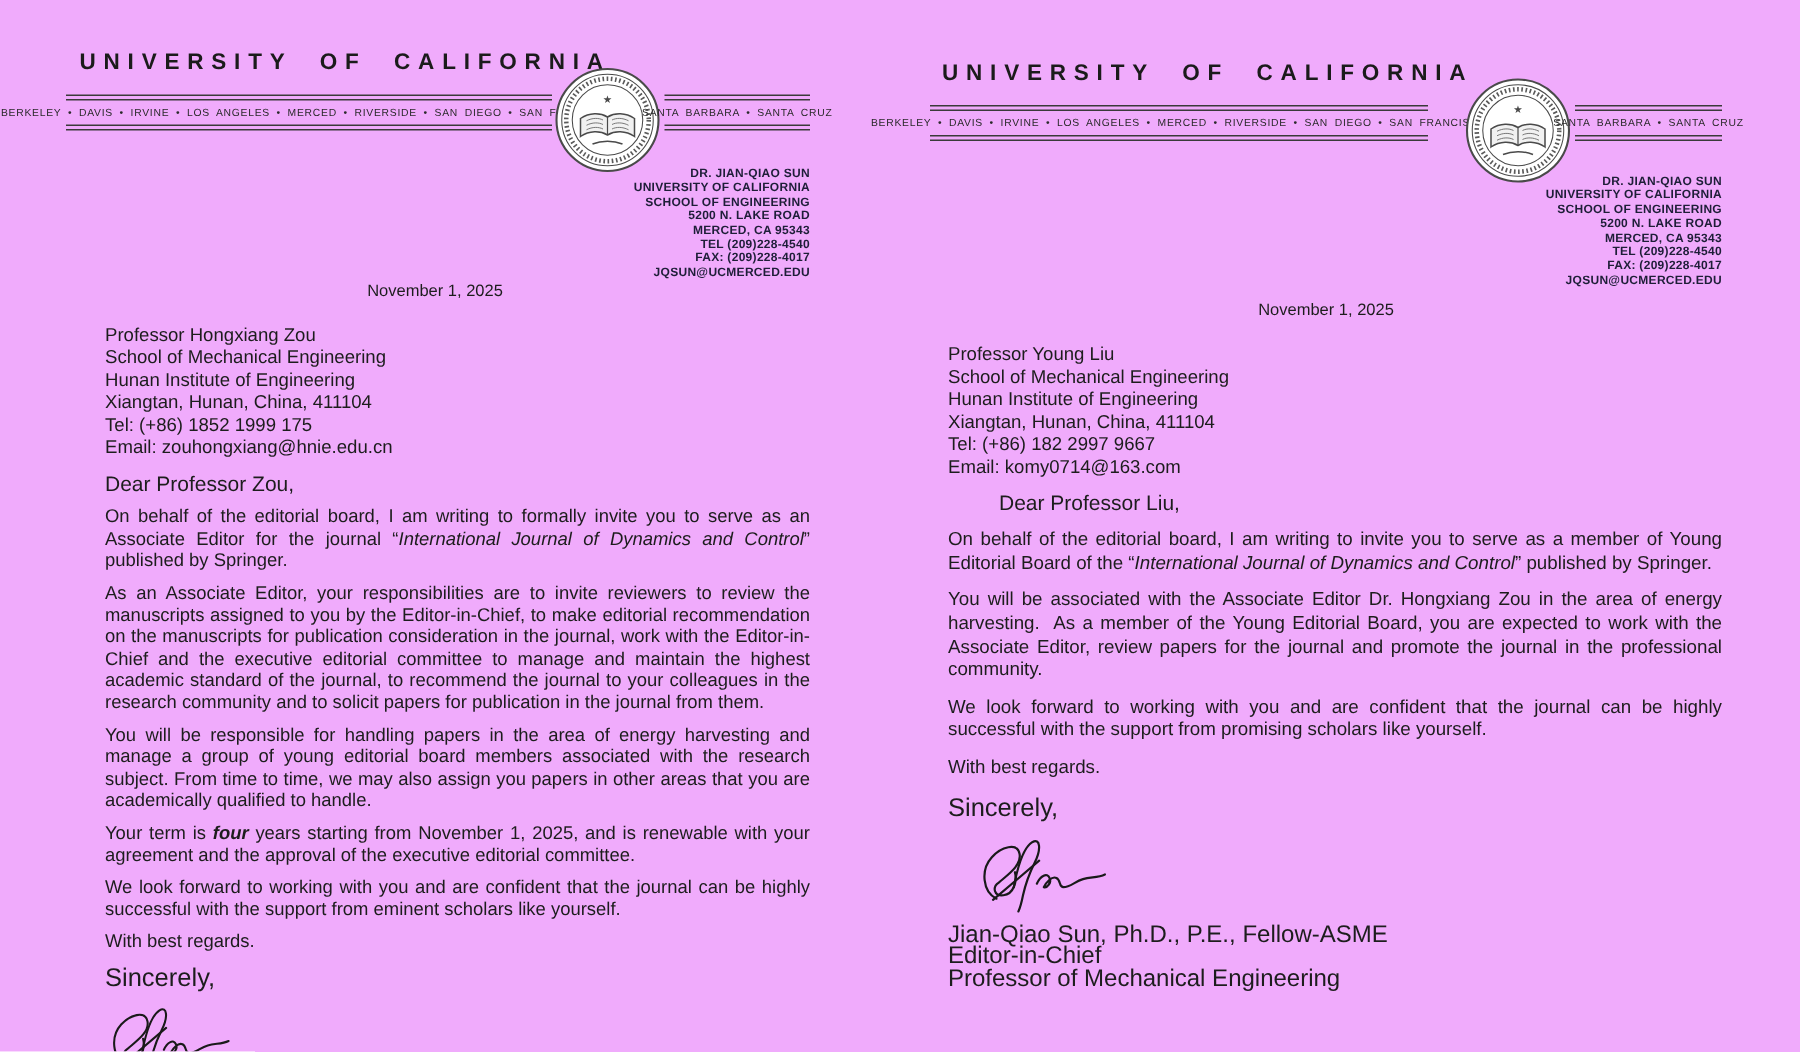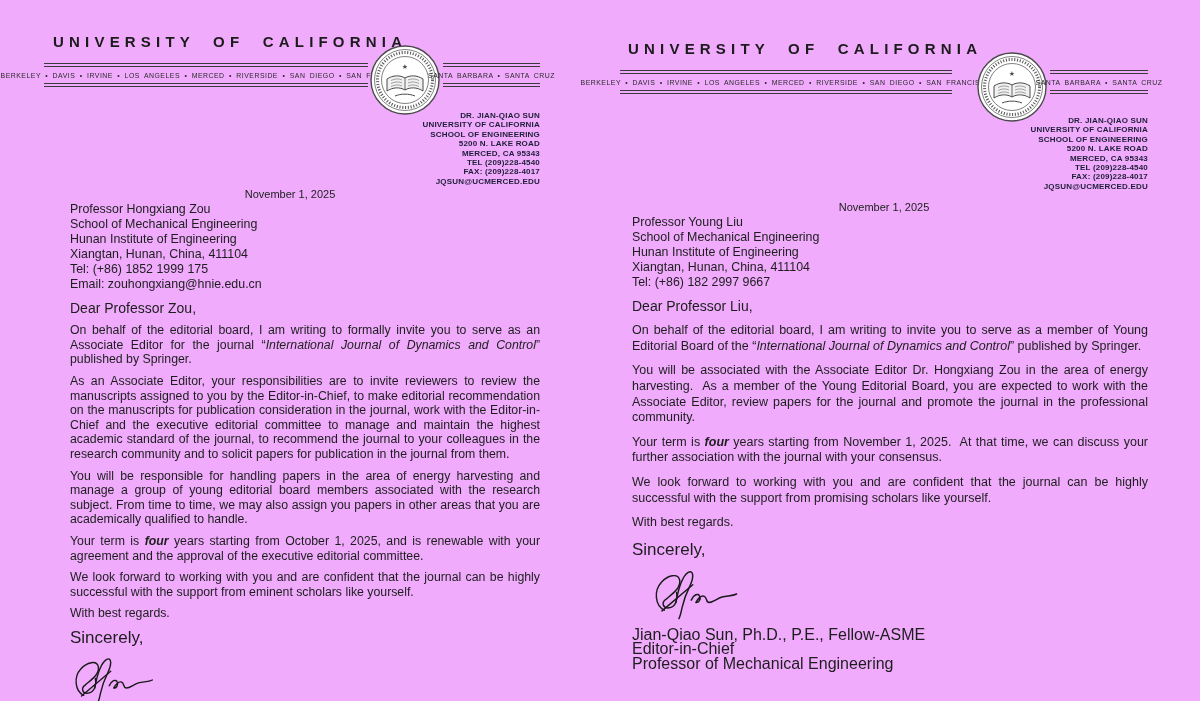--- a/index.html
+++ b/index.html
@@ -30,24 +30,24 @@
   .page-r .lh-contact{margin-top:22px;}
 
   .date{text-align:center;font-size:11px;}
   .page-l .date{margin-top:2px;padding-right:13px;}
   .page-r .date{margin-top:10px;padding-right:8px;}
 
   .content{position:relative;}
   .page-l .content{margin-left:17px;}
   .page-r .content{margin-left:4px;}
 
-  .recipient{margin-top:2px;font-size:12.4px;line-height:15px;}
+  .recipient{margin-top:16px;font-size:12.4px;line-height:15px;}
   .salutation{font-size:14px;}
   .page-l .salutation{margin-top:8px;}
-  .page-r .salutation{margin-top:8px;}
+  .page-r .salutation{margin-top:8px;margin-left:34px;}
 
   .body-block{margin:0;}
   .para{margin:0;text-align:justify;white-space:pre-wrap;}
   .page-l .para{font-size:12.3px;line-height:14.6px;margin-top:7px;}
   .page-r .para{font-size:12.5px;line-height:15.6px;margin-top:9px;}
 
   .signoff{font-size:17px;}
   .page-l .signoff{margin-top:7px;}
   .page-r .signoff{margin-top:9px;}
 
@@ -121,21 +121,21 @@
           <div>Xiangtan, Hunan, China, 411104</div>
           <div>Tel: (+86) 1852 1999 175</div>
           <div>Email: zouhongxiang@hnie.edu.cn</div>
         </div>
       <div class="salutation">Dear Professor Zou,</div>
       <div class="body-block">
 
       <p class="para"><span>On behalf of the editorial board, I am writing to formally invite you to serve as an Associate Editor for the journal “</span><span class="run-i">International Journal of Dynamics and Control</span><span>” published by Springer.</span></p>
           <p class="para"><span>As an Associate Editor, your responsibilities are to invite reviewers to review the manuscripts assigned to you by the Editor-in-Chief, to make editorial recommendation on the manuscripts for publication consideration in the journal, work with the Editor-in-Chief and the executive editorial committee to manage and maintain the highest academic standard of the journal, to recommend the journal to your colleagues in the research community and to solicit papers for publication in the journal from them.</span></p>
           <p class="para"><span>You will be responsible for handling papers in the area of energy harvesting and manage a group of young editorial board members associated with the research subject. From time to time, we may also assign you papers in other areas that you are academically qualified to handle.</span></p>
-          <p class="para"><span>Your term is </span><span class="run-bi">four</span><span> years starting from October 1, 2025, and is renewable with your agreement and the approval of the executive editorial committee.</span></p>
+          <p class="para"><span>Your term is </span><span class="run-bi">four</span><span> years starting from November 1, 2025, and is renewable with your agreement and the approval of the executive editorial committee.</span></p>
           <p class="para"><span>We look forward to working with you and are confident that the journal can be highly successful with the support from eminent scholars like yourself.</span></p>
           <p class="para"><span>With best regards.</span></p>
         </div>
       <div class="signoff">Sincerely,</div>
       <div class="signature">
         <svg width="95" height="62" viewBox="0 0 130 70">
             <use href="#sun-signature"></use>
           </svg>
       </div>
       <div class="sigblock">
@@ -171,27 +171,27 @@
     </div>
     <div class="date">November 1, 2025</div>
     <div class="content">
       <div class="recipient">
 
       <div>Professor Young Liu</div>
           <div>School of Mechanical Engineering</div>
           <div>Hunan Institute of Engineering</div>
           <div>Xiangtan, Hunan, China, 411104</div>
           <div>Tel: (+86) 182 2997 9667</div>
+          <div>Email: komy0714@163.com</div>
         </div>
       <div class="salutation">Dear Professor Liu,</div>
       <div class="body-block">
 
       <p class="para"><span>On behalf of the editorial board, I am writing to invite you to serve as a member of Young Editorial Board of the “</span><span class="run-i">International Journal of Dynamics and Control</span><span>” published by Springer.</span></p>
           <p class="para"><span>You will be associated with the Associate Editor Dr. Hongxiang Zou in the area of energy harvesting.  As a member of the Young Editorial Board, you are expected to work with the Associate Editor, review papers for the journal and promote the journal in the professional community.</span></p>
-          <p class="para"><span>Your term is </span><span class="run-bi">four</span><span> years starting from November 1, 2025.  At that time, we can discuss your further association with the journal with your consensus.</span></p>
           <p class="para"><span>We look forward to working with you and are confident that the journal can be highly successful with the support from promising scholars like yourself.</span></p>
           <p class="para"><span>With best regards.</span></p>
         </div>
       <div class="signoff">Sincerely,</div>
       <div class="signature">
         <svg width="100" height="64" viewBox="0 0 130 70">
             <use href="#sun-signature"></use>
           </svg>
       </div>
       <div class="sigblock">

